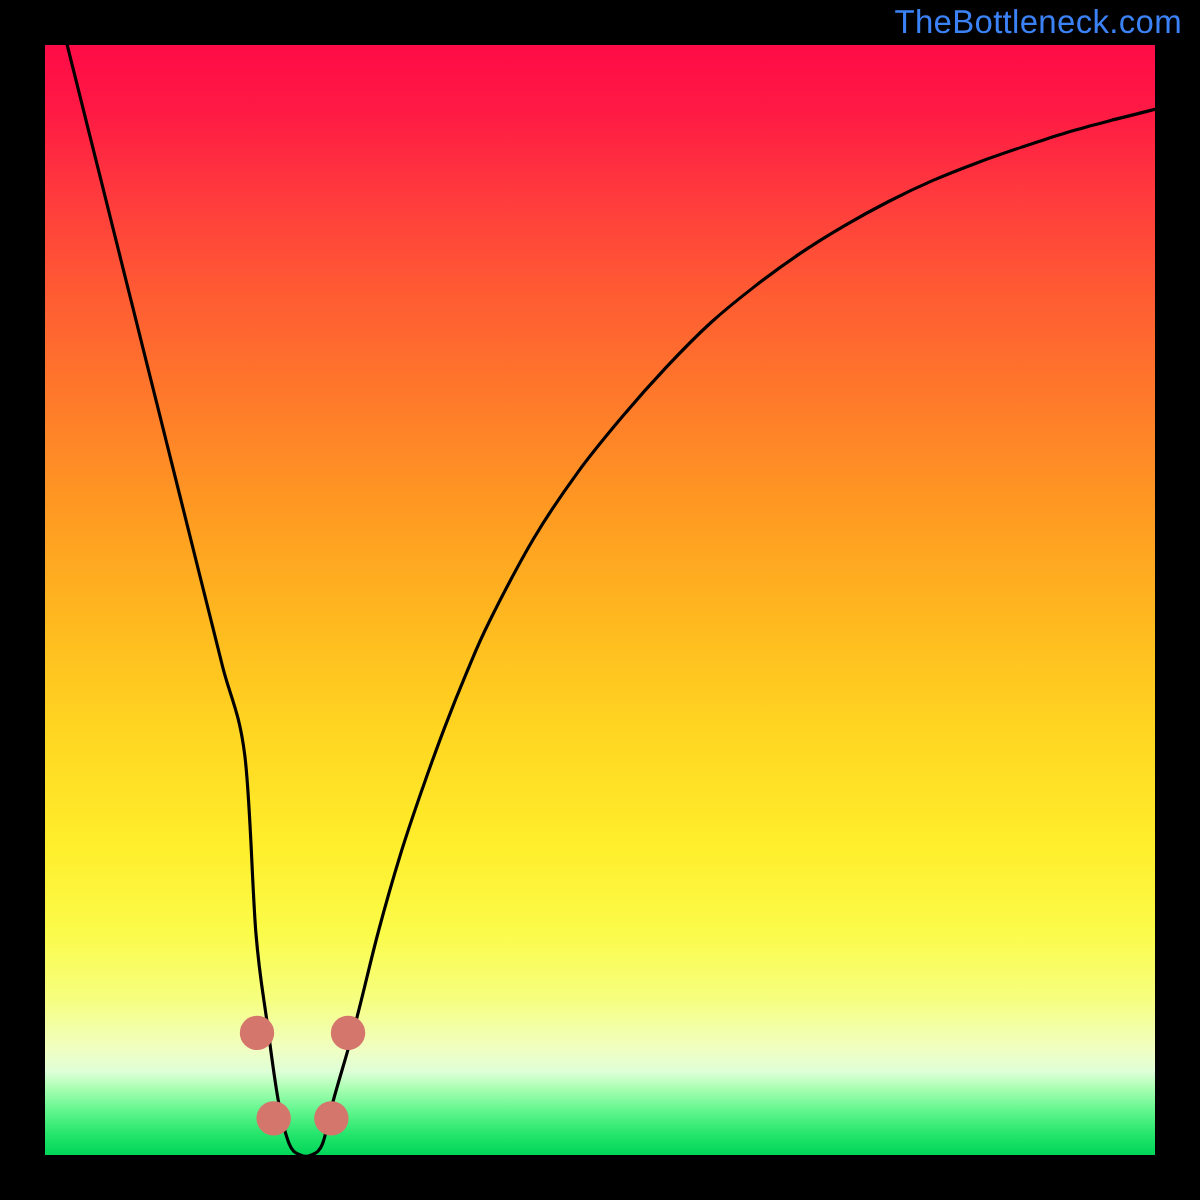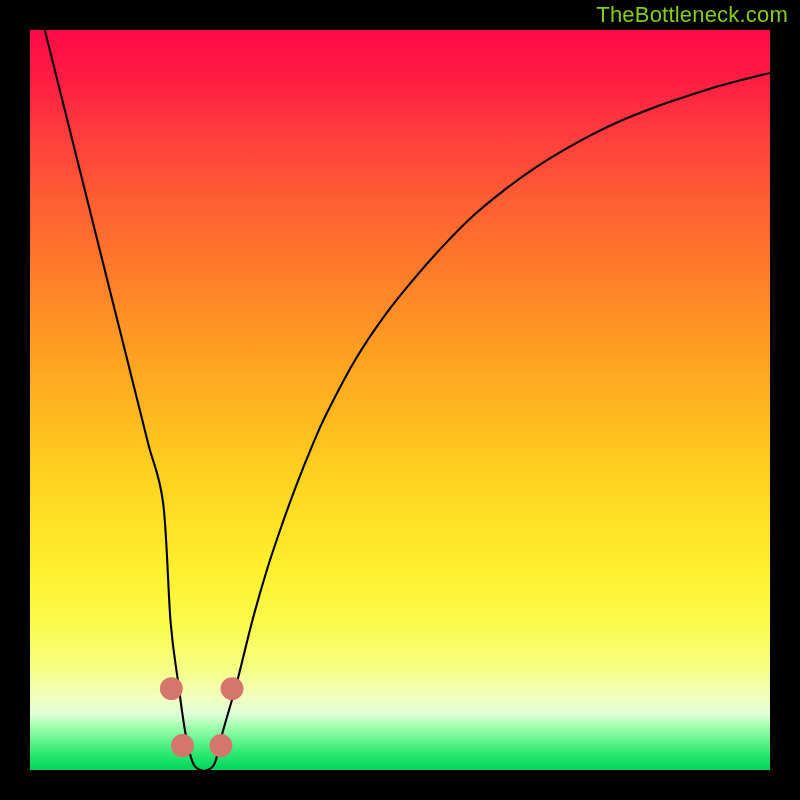--- a/index.html
+++ b/index.html
@@ -10,21 +10,21 @@
     position: absolute;
     left: 0; top: 0;
     width: 800px; height: 800px;
     background: #000;
   }
 
   .watermark {
     position: absolute;
     top: 2px;
     right: 12px;
-    color: #84cc16;
+    color: #3b82f6;
     font-size: 22px;
     font-weight: 500;
     letter-spacing: 0.2px;
     z-index: 20;
   }
 
   .plot {
     position: absolute;
     left: 30px;
     top: 30px;

